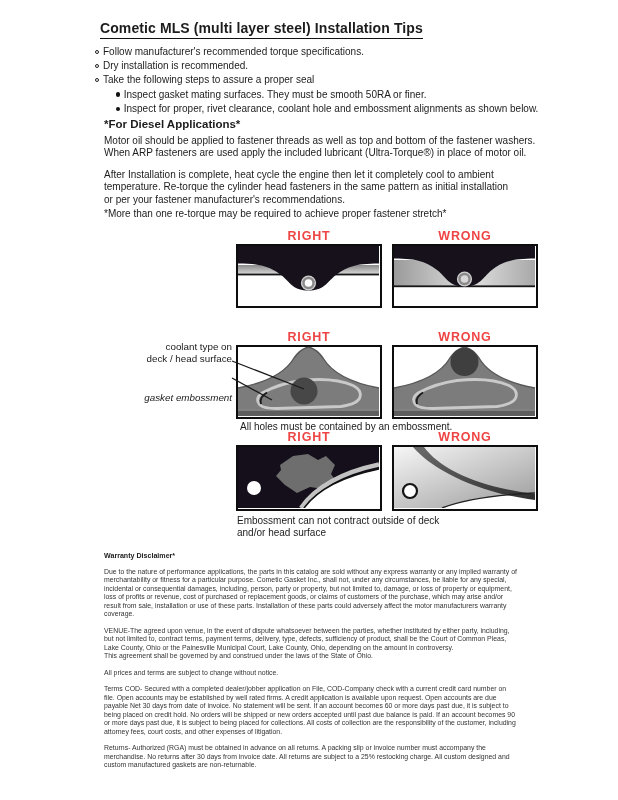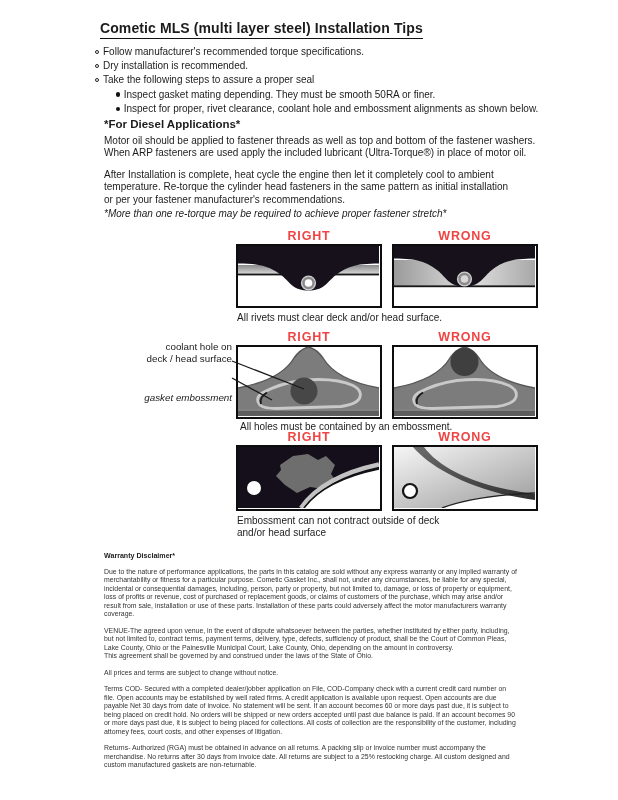--- a/index.html
+++ b/index.html
@@ -56,35 +56,35 @@
     <div class="bullet-row">
       <span class="marker-open"></span>
       <span>Dry installation is recommended.</span>
     </div>
     <div class="bullet-row">
       <span class="marker-open"></span>
       <span>Take the following steps to assure a proper seal</span>
     </div>
     <div class="bullet-row sub">
       <span class="marker-fill"></span>
-      <span>Inspect gasket mating depending.  They must be smooth 50RA or finer.</span>
+      <span>Inspect gasket mating surfaces.  They must be smooth 50RA or finer.</span>
     </div>
     <div class="bullet-row sub">
       <span class="marker-fill"></span>
       <span>Inspect for proper, rivet clearance, coolant hole and embossment alignments as shown below.</span>
     </div>
   </div>
 
   <h2 class="abs h2" style="left:104px; top:118px;">*For Diesel Applications*</h2>
   <p class="abs body-text" style="left:104px; top:135px;">Motor oil should be applied to fastener threads as well as top and bottom of the fastener washers.
 When ARP fasteners are used apply the included lubricant (Ultra-Torque®) in place of motor oil.</p>
   <p class="abs body-text" style="left:104px; top:169px;">After Installation is complete, heat cycle the engine then let it completely cool to ambient
 temperature. Re-torque the cylinder head fasteners in the same pattern as initial installation
 or per your fastener manufacturer's recommendations.</p>
-  <p class="abs body-text" style="left:104px; top:208px;font-style:italic;">*More than one re-torque may be required to achieve proper fastener stretch*</p>
+  <p class="abs body-text" style="left:104px; top:208px;">*More than one re-torque may be required to achieve proper fastener stretch*</p>
 
   <div class="abs dlabel" style="left:236px; top:229px;">RIGHT</div>
   <div class="abs dlabel" style="left:392px; top:229px;">WRONG</div>
 
   <div class="abs dbox dbox1" style="left:236px; top:244px;">
     <svg width="141" height="59" viewBox="0 0 141 59">
       <defs>
         <linearGradient id="dg1" x1="0" y1="0" x2="0" y2="1">
           <stop offset="0" stop-color="#8a8a8a"></stop>
             <stop offset="1" stop-color="#d6d6d6"></stop>
@@ -112,26 +112,25 @@
       <rect width="141" height="59" fill="#ffffff"></rect>
       <rect x="0" y="14" width="141" height="26" fill="url(#dg2)"></rect>
       <rect x="0" y="39.4" width="141" height="1.8" fill="#161616"></rect>
       <path d="M0,0 H141 V12.5 C117,12.5 108,16 96,25.5 C88,33 85,40.5 70.5,40.5 C56,40.5 53,33 45,25.5 C33,16 24,12.5 0,12.5 Z" fill="#17111c"></path>
       <circle cx="70.5" cy="33" r="7.6" fill="#cfcfcf"></circle>
       <circle cx="70.5" cy="33" r="6.2" fill="#8a8a8a"></circle>
       <circle cx="70.5" cy="33" r="3.8" fill="#d8d8d8"></circle>
     </svg>
   </div>
 
-  <div class="abs caption" style="left:237px; top:312px;">All rivets must clear deck and/or head surface.</div>
 
   <div class="abs dlabel" style="left:236px; top:330px;">RIGHT</div>
   <div class="abs dlabel" style="left:392px; top:330px;">WRONG</div>
 
-  <div class="abs callout" style="left:112px; top:341px;">coolant hole on
+  <div class="abs callout" style="left:112px; top:341px;">coolant type on
 deck / head surface</div>
   <div class="abs callout" style="left:112px; top:392px;font-style:italic;">gasket embossment</div>
 
   <div class="abs dbox dbox2" style="left:236px; top:345px;">
     <svg width="141" height="69" viewBox="0 0 141 69">
       <rect width="141" height="69" fill="#ffffff"></rect>
       <path d="M0,41 Q43,33 56,11 Q62,2 70.5,0 Q79,2 85,11 Q98,33 141,41 V69 H0 Z" fill="#7c7c7c"></path>
       <path d="M0,41 Q43,33 56,11 Q62,2 70.5,0" fill="none" stroke="#585858" stroke-width="1.4"></path>
       <path d="M70.5,0 Q79,2 85,11 Q98,33 141,41" fill="none" stroke="#585858" stroke-width="1.4"></path>
       <rect x="0" y="62.8" width="141" height="0.9" fill="#9a9a9a"></rect>

